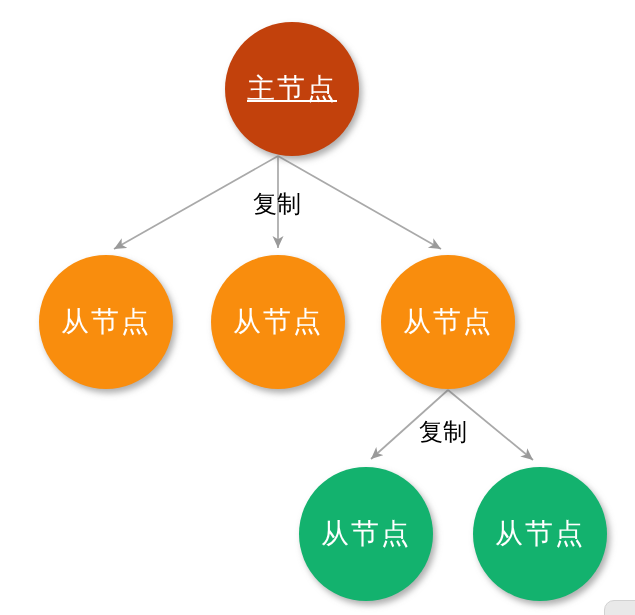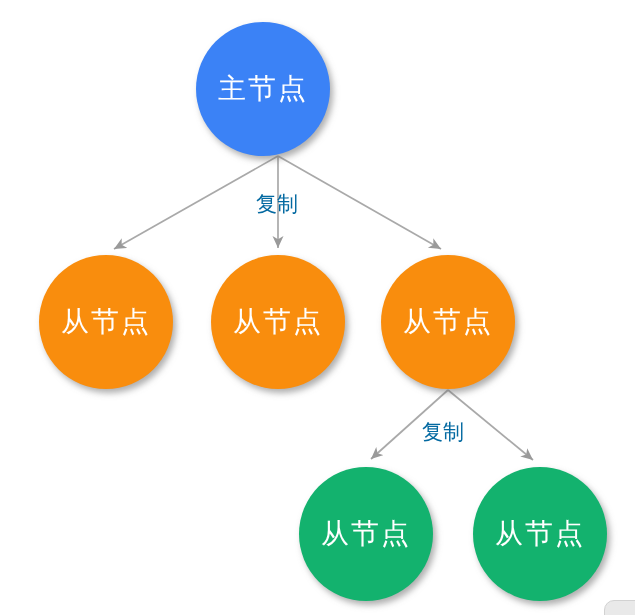--- a/index.html
+++ b/index.html
@@ -15,31 +15,31 @@
     position:absolute;
     width:134px; height:134px;
     border-radius:50%;
     display:flex; align-items:center; justify-content:center;
     color:#ffffff;
     font-size:28px;
     letter-spacing:2px;
     box-shadow:3px 4px 6px rgba(110,110,110,0.55);
     user-select:none;
   }
-  .node-master  { background:#3b82f6; left:196px; top:22px;  }
+  .node-master  { background:#c2410c; left:225px; top:22px;text-decoration:underline;  }
   .node-slave-1 { background:#F98D0D; left:39px;  top:255px; }
   .node-slave-2 { background:#F98D0D; left:211px; top:255px; }
   .node-slave-3 { background:#F98D0D; left:381px; top:255px; }
   .node-slave-4 { background:#13B26E; left:299px; top:467px; }
   .node-slave-5 { background:#13B26E; left:473px; top:467px; }
   .edge-label {
     position:absolute;
     transform:translate(-50%,-50%);
-    color:#0369a1;
-    font-size:21px;
+    color:#000000;
+    font-size:24px;
     white-space:nowrap;
     user-select:none;
   }
   .edge-label-top    { left:277px; top:204px; }
   .edge-label-bottom { left:443px; top:432px; }
   .corner-widget {
     position:absolute;
     left:604px; top:600px;
     width:50px; height:30px;
     background:#e9e9e9;

